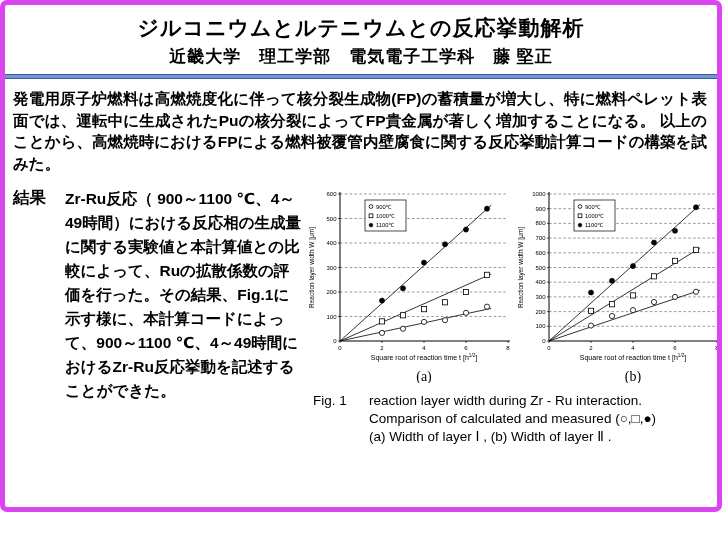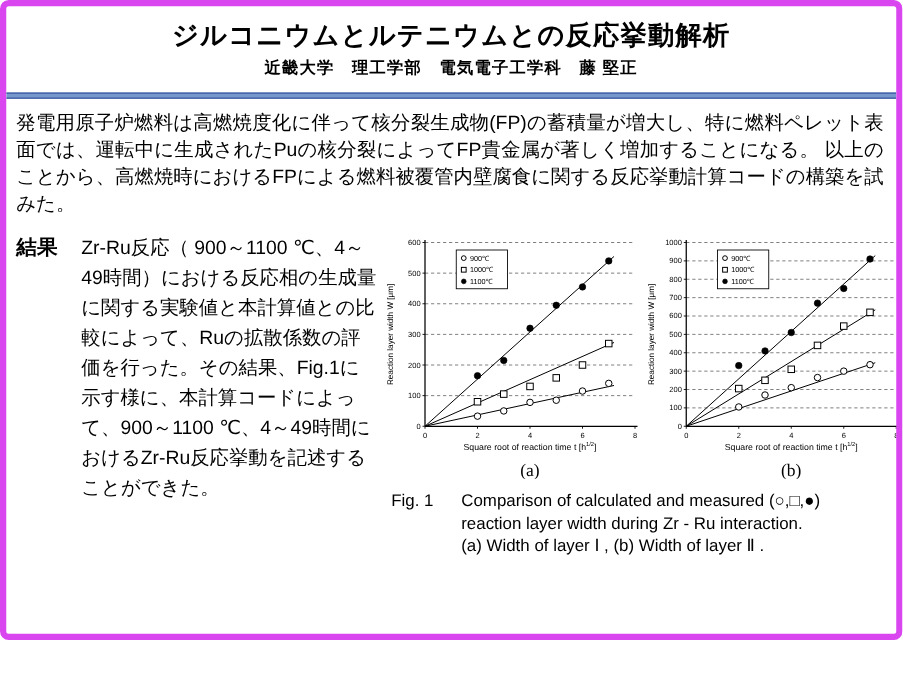--- a/index.html
+++ b/index.html
@@ -3,26 +3,26 @@
 <meta charset="utf-8">
 <style>
   html,body{margin:0;padding:0;background:#fff;}
   .slide{
     width:722px;height:512px;box-sizing:border-box;position:relative;overflow:hidden;
     border:5px solid #d946ef;border-radius:7px;background:#fff;
     font-family:"Liberation Sans","DejaVu Sans",sans-serif;color:#000;
   }
   .header{height:60px;padding-top:9px;text-align:center;}
   .title{font-size:21px;font-weight:bold;letter-spacing:1px;}
-  .subtitle{font-size:13px;font-weight:bold;margin-top:3px;letter-spacing:1px;}
+  .subtitle{font-size:17px;font-weight:bold;margin-top:3px;letter-spacing:1px;}
   .divider{height:3px;background:#7697cb;border-top:1px solid #3a57a2;border-bottom:1px solid #3a57a2;}
   .content{padding:9px 10px 0 8px;}
   .para{display:flex;margin-bottom:13px;}
   .sec-label{flex:0 0 52px;font-weight:bold;font-size:16.5px;}
-  .sec-text{flex:1;font-weight:normal;font-size:15.5px;line-height:21.5px;text-align:justify;}
+  .sec-text{flex:1;font-weight:bold;font-size:15.5px;line-height:21.5px;text-align:justify;}
   .result-row{display:flex;margin-bottom:0;}
   .result-para{flex:0 0 290px;margin-bottom:0;}
   .result-para .sec-text{line-height:24px;text-align:left;}
   .figure-area{flex:1;padding-left:4px;}
   .charts{display:flex;}
   .charts svg{width:209px;height:196px;display:block;}
   .caption{display:flex;font-size:13.5px;margin-top:9px;padding-left:6px;line-height:18px;}
   .fig-label{flex:0 0 56px;}
   .cap-lines div{white-space:nowrap;}
 </style>
@@ -189,22 +189,22 @@
               <circle cx="64" cy="38.1" r="1.9" fill="#000" stroke="#000" stroke-width="0.5"></circle>
               <text x="69" y="40.1" font-size="5.8" font-family="Liberation Sans, sans-serif">1100℃</text>
               <text x="7" y="80.5" transform="rotate(-90 7 80.5)" text-anchor="middle" font-size="6.5" font-family="Liberation Sans, sans-serif">Reaction layer width W  [μm]</text>
               <text x="117" y="173" text-anchor="middle" font-size="7" font-family="Liberation Sans, sans-serif"><tspan>Square root of reaction time  t  [h</tspan><tspan font-size="4.6" dy="-3">1/2</tspan><tspan dy="3">]</tspan></text>
               <text x="117" y="194" text-anchor="middle" font-size="14" font-family="Liberation Serif, serif">(b)</text>
             </svg>
         </div>
         <div class="caption">
           <span class="fig-label">Fig. 1</span>
           <span class="cap-lines">
+            <div>reaction  layer width during Zr - Ru  interaction.</div>
             <div>Comparison of calculated and measured (○,□,●)</div>
-            <div>reaction  layer width during Zr - Ru  interaction.</div>
             <div>(a) Width of layer Ⅰ , (b) Width of layer Ⅱ .</div>
           </span>
         </div>
       </div>
     </div>
 
   </div>
 </div>
 
 </body></html>

